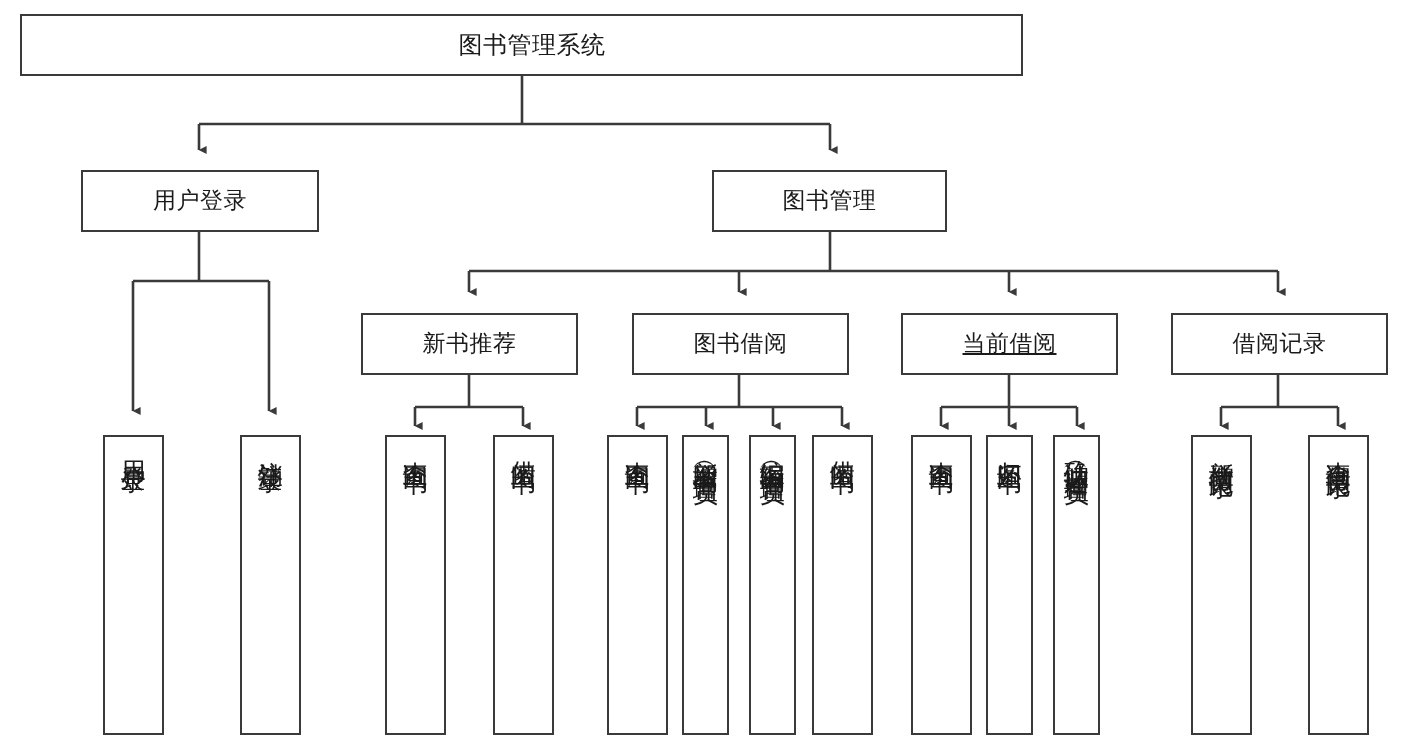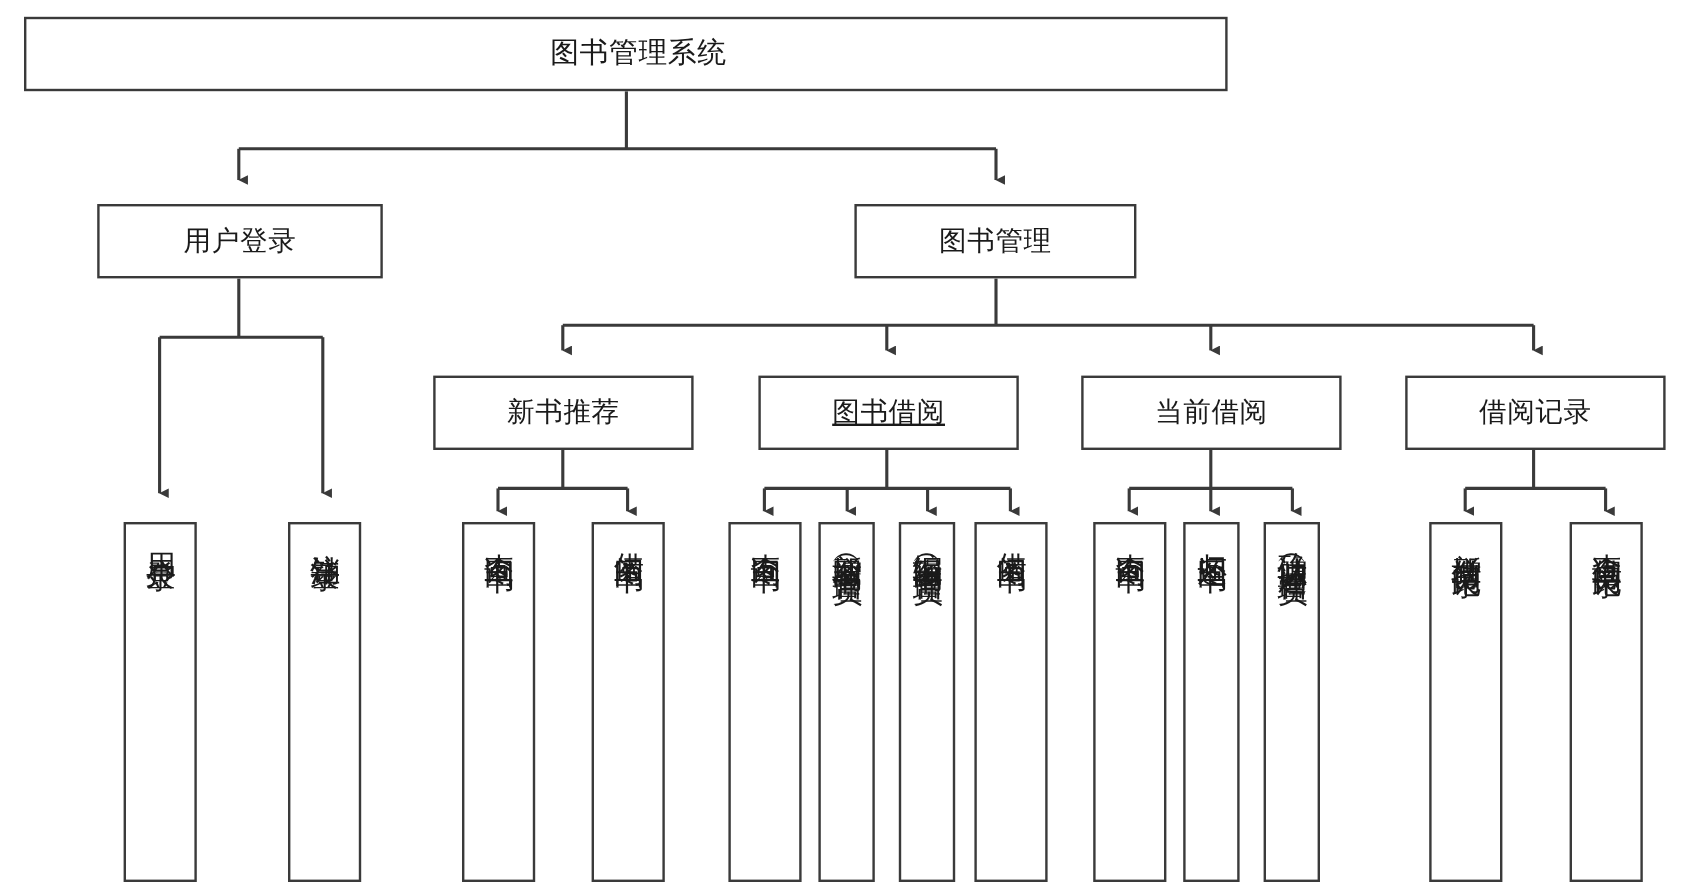--- a/index.html
+++ b/index.html
@@ -131,24 +131,24 @@
   <div class="node horiz" style="left:81px; top:170px; width:238px; height:62px;">
     <span class="node-label">用户登录</span>
   </div>
   <div class="node horiz" style="left:361px; top:313px; width:217px; height:62px;">
     <span class="node-label">新书推荐</span>
   </div>
 
   <div class="node horiz" style="left:712px; top:170px; width:235px; height:62px;">
     <span class="node-label">图书管理</span>
   </div>
-  <div class="node horiz" style="left:632px; top:313px; width:217px; height:62px;text-decoration:underline;">
+  <div class="node horiz" style="left:632px; top:313px; width:217px; height:62px;">
     <span class="node-label">图书借阅</span>
   </div>
-  <div class="node horiz" style="left:901px; top:313px; width:217px; height:62px;">
+  <div class="node horiz" style="left:901px; top:313px; width:217px; height:62px;text-decoration:underline;">
     <span class="node-label">当前借阅</span>
   </div>
   <div class="node horiz" style="left:1171px; top:313px; width:217px; height:62px;">
     <span class="node-label">借阅记录</span>
   </div>
 
   <div class="node vert" style="left:103px; top:435px; width:61px; height:300px;">
     <span class="node-label">用户登录</span>
   </div>
   <div class="node vert" style="left:240px; top:435px; width:61px; height:300px;">

